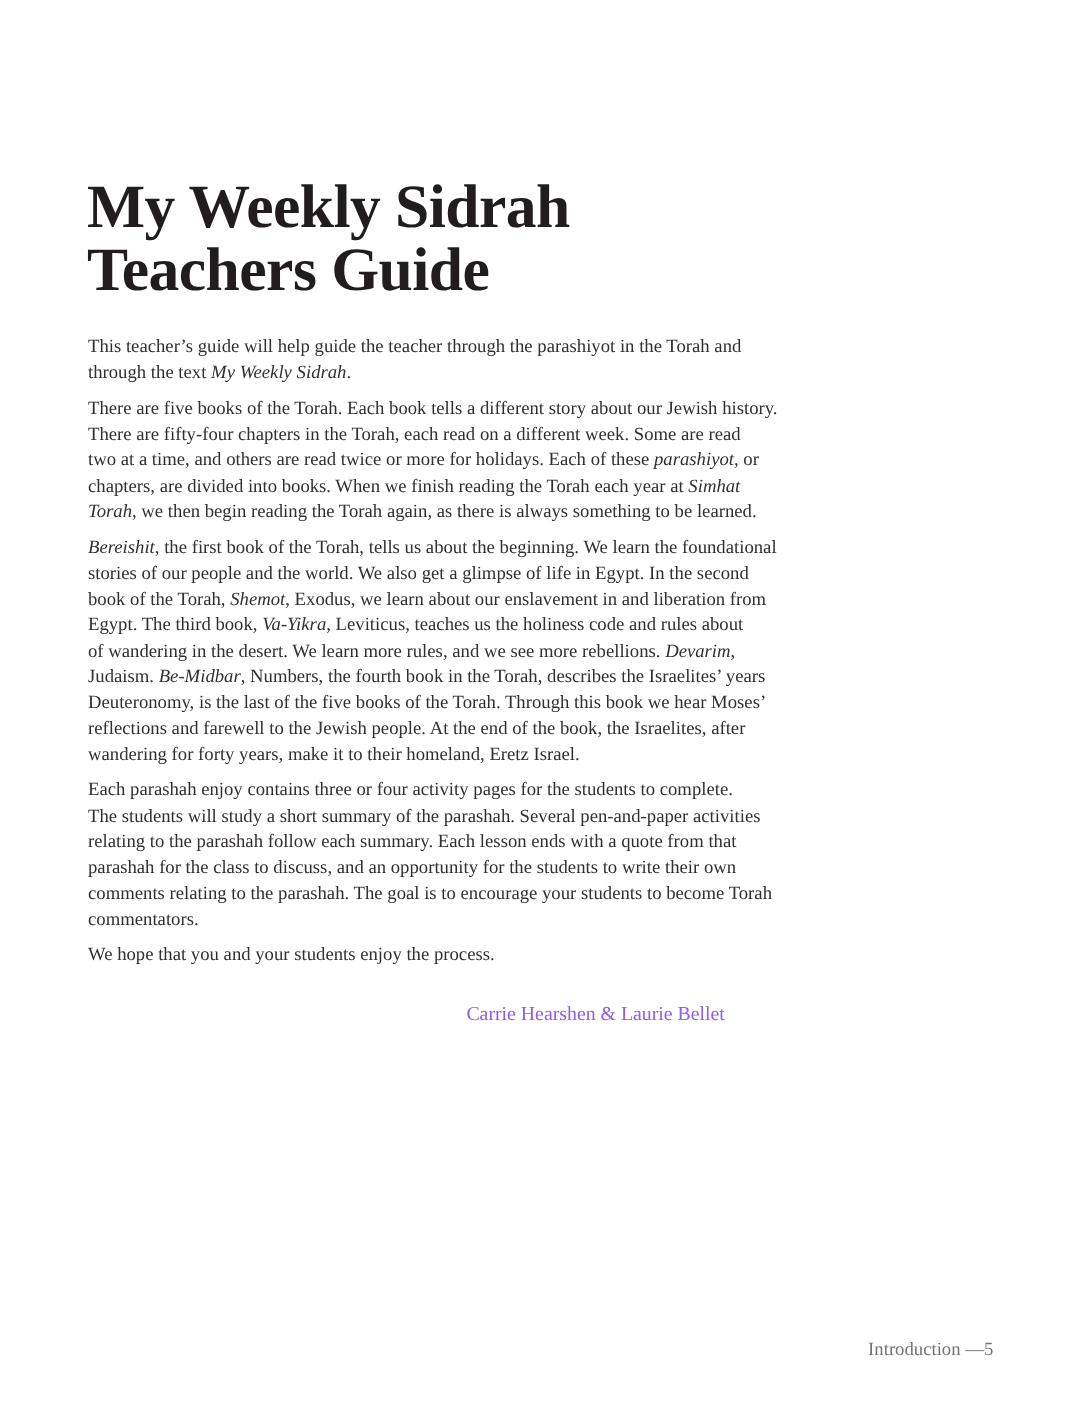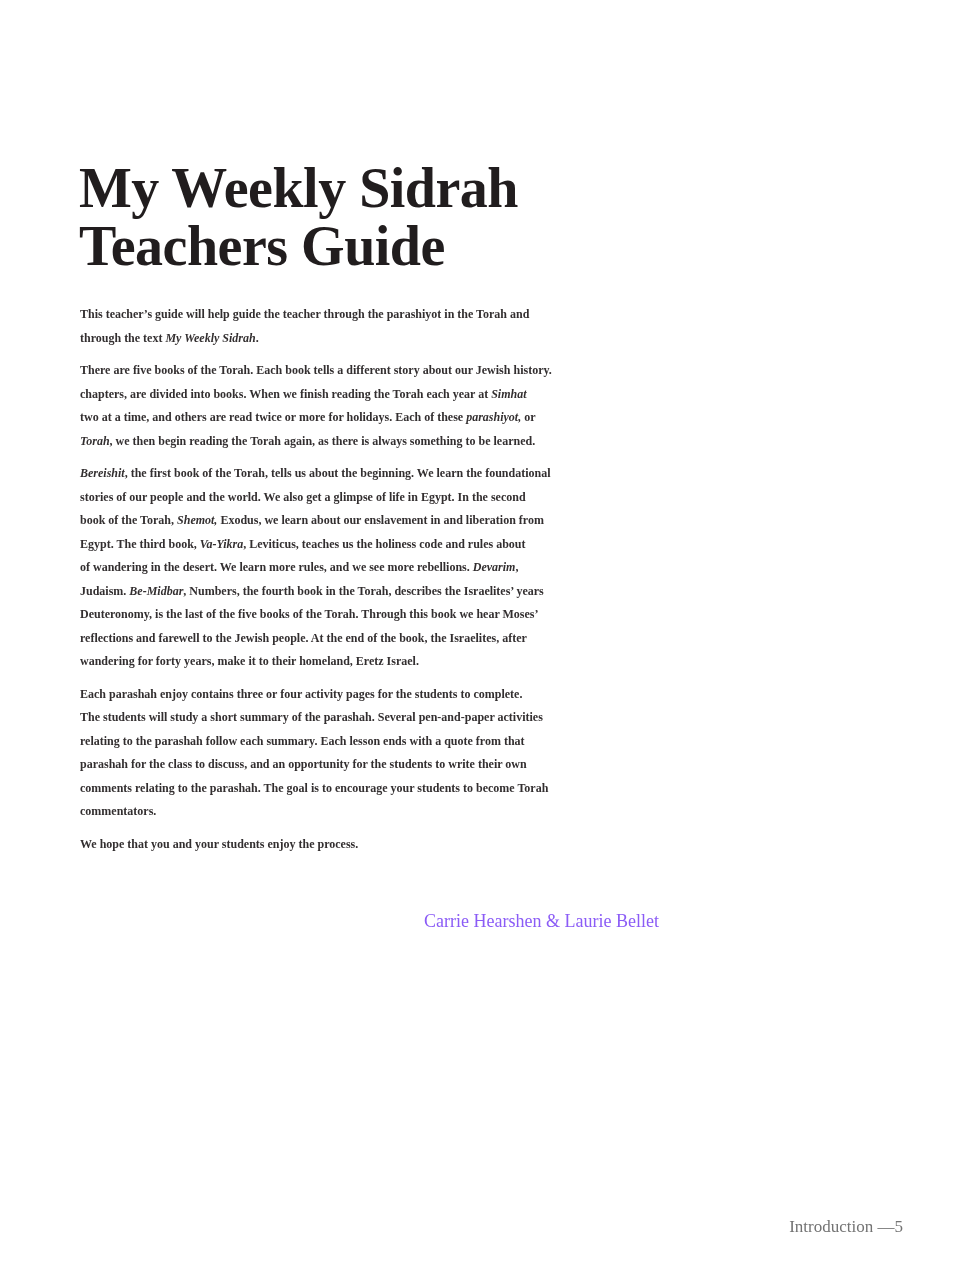--- a/index.html
+++ b/index.html
@@ -30,23 +30,22 @@
   }
   .title .title-line { display: block; }
   .body-text {
     position: absolute;
     left: 80px;
     top: 287px;
     width: 760px;
   }
   .body-text p.para {
     margin: 0 0 9px 0;
-    font-size: 12px;
+    font-size: 17px;
     line-height: 23.5px;
-    font-weight: bold;
   }
   .body-text .line {
     display: block;
     white-space: nowrap;
   }
   .body-text em { font-style: italic; }
   .attribution {
     position: absolute;
     left: 424px;
     top: 893px;
@@ -73,22 +72,23 @@
     <span class="title-line">Teachers Guide</span>
   </h1>
 
   <section class="body-text">
       <p class="para">
         <span class="line"><span>This teacher’s guide will help guide the teacher through the parashiyot in the Torah and</span></span>
         <span class="line"><span>through the text </span><em>My Weekly Sidrah</em><span>.</span></span>
       </p>
       <p class="para">
         <span class="line"><span>There are five books of the Torah. Each book tells a different story about our Jewish history.</span></span>
+        <span class="line"><span>There are fifty-four chapters in the Torah, each read on a different week. Some are read</span></span>
+        <span class="line"><span>two at a time, and others are read twice or more for holidays. Each of these </span><em>parashiyot,</em><span> or</span></span>
         <span class="line"><span>chapters, are divided into books. When we finish reading the Torah each year at </span><em>Simhat</em></span>
-        <span class="line"><span>two at a time, and others are read twice or more for holidays. Each of these </span><em>parashiyot,</em><span> or</span></span>
         <span class="line"><em>Torah</em><span>, we then begin reading the Torah again, as there is always something to be learned.</span></span>
       </p>
       <p class="para">
         <span class="line"><em>Bereishit</em><span>, the first book of the Torah, tells us about the beginning. We learn the foundational</span></span>
         <span class="line"><span>stories of our people and the world. We also get a glimpse of life in Egypt. In the second</span></span>
         <span class="line"><span>book of the Torah, </span><em>Shemot,</em><span> Exodus, we learn about our enslavement in and liberation from</span></span>
         <span class="line"><span>Egypt. The third book, </span><em>Va-Yikra</em><span>, Leviticus, teaches us the holiness code and rules about</span></span>
         <span class="line"><span>of wandering in the desert. We learn more rules, and we see more rebellions. </span><em>Devarim</em><span>,</span></span>
         <span class="line"><span>Judaism. </span><em>Be-Midbar</em><span>, Numbers, the fourth book in the Torah, describes the Israelites’ years</span></span>
         <span class="line"><span>Deuteronomy, is the last of the five books of the Torah. Through this book we hear Moses’</span></span>

